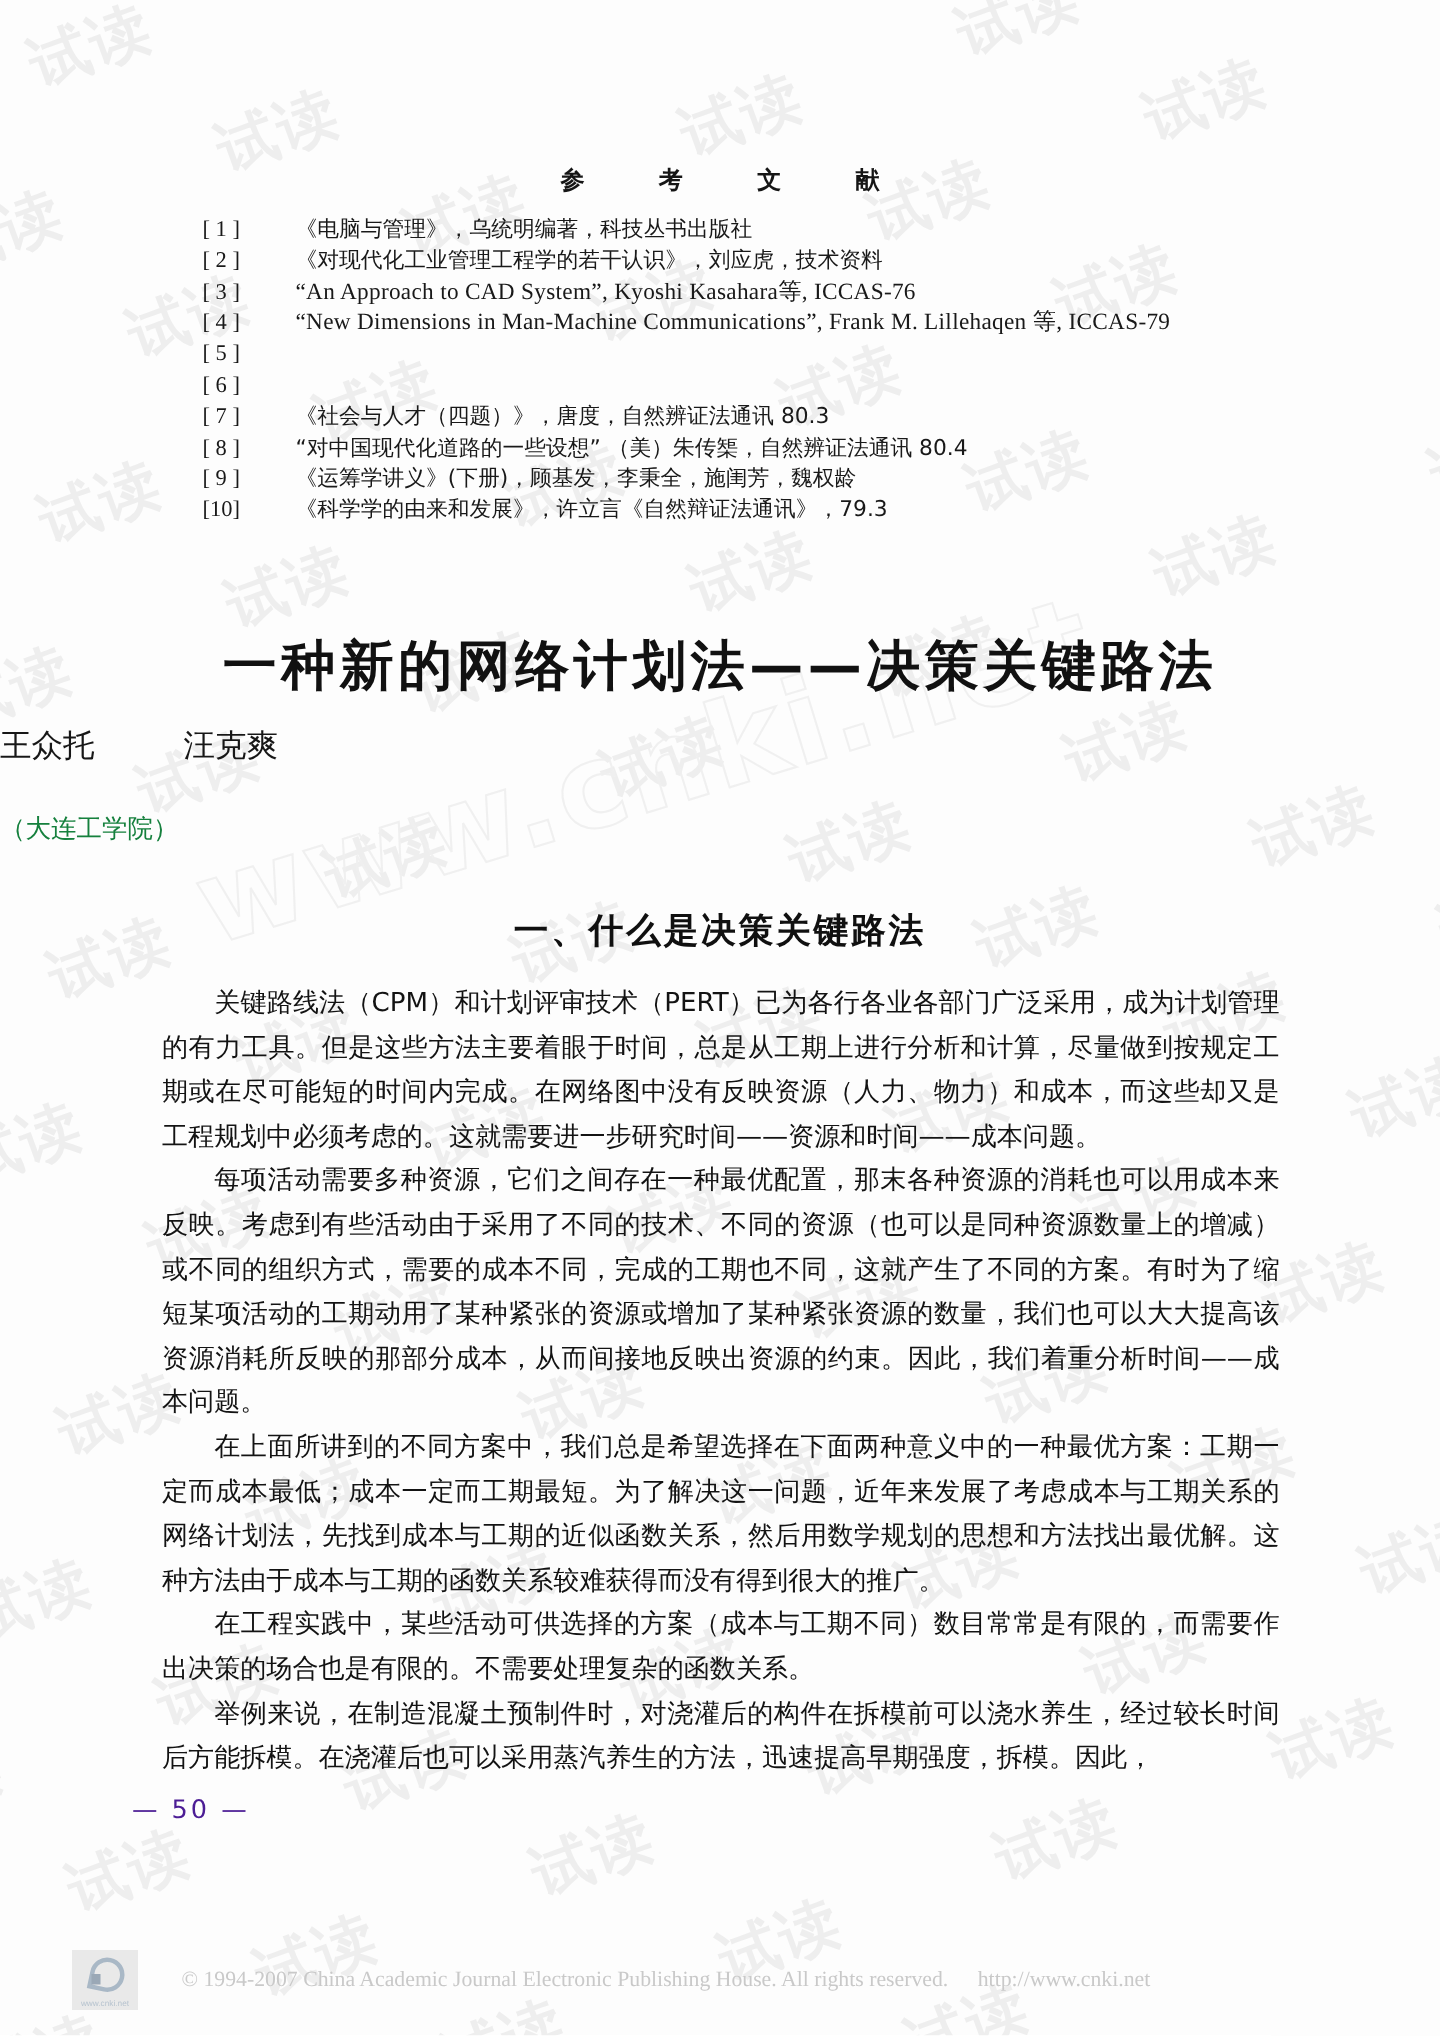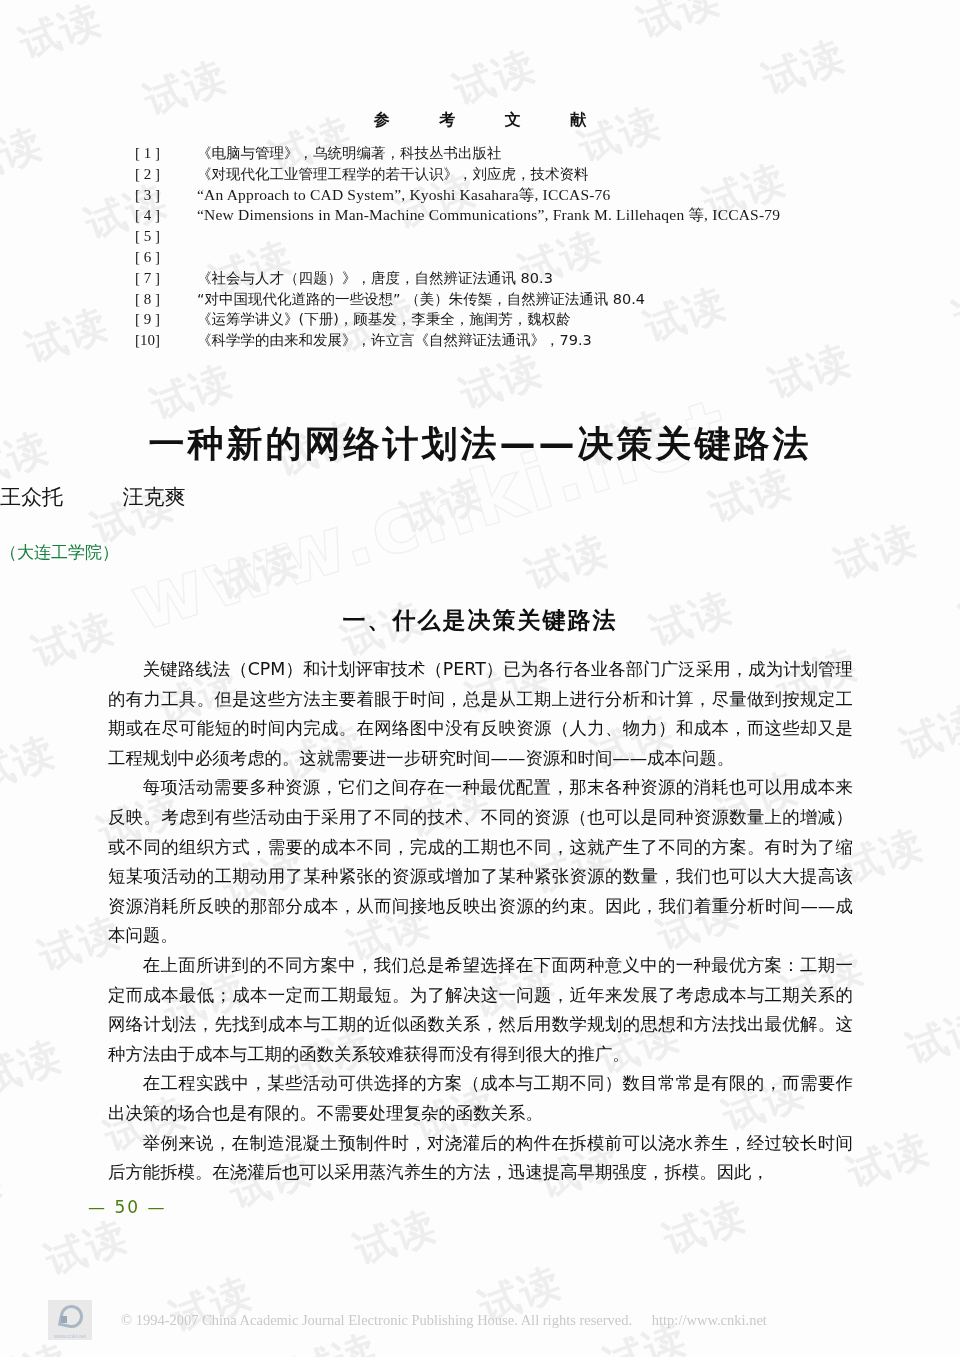--- a/index.html
+++ b/index.html
@@ -174,21 +174,21 @@
     margin: 0;
     font-family: "DejaVu Sans", "Liberation Sans", sans-serif;
   }
 
   .page-number {
     position: absolute;
     top: 1197px;
     left: 88px;
     font-size: 17px;
     letter-spacing: 2px;
-    color: #4d7c0f;
+    color: #4c1d95;
     font-family: "DejaVu Sans", "Liberation Sans", sans-serif;
   }
 
   
   .footer {
     position: absolute;
     left: 48px;
     top: 1300px;
     display: flex;
     align-items: center;

